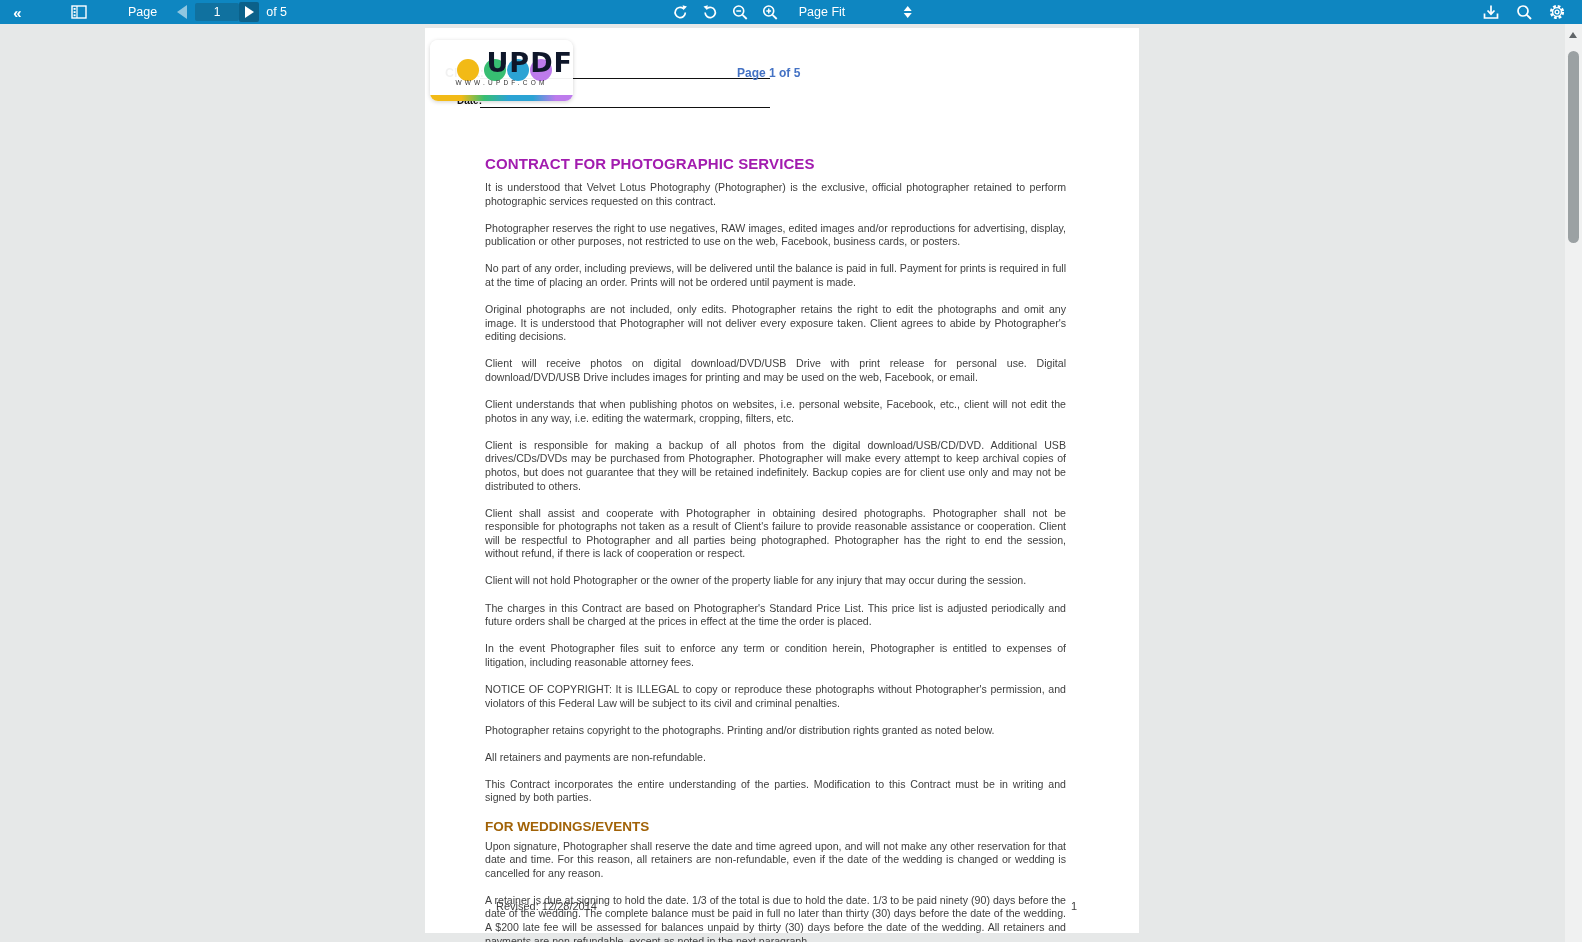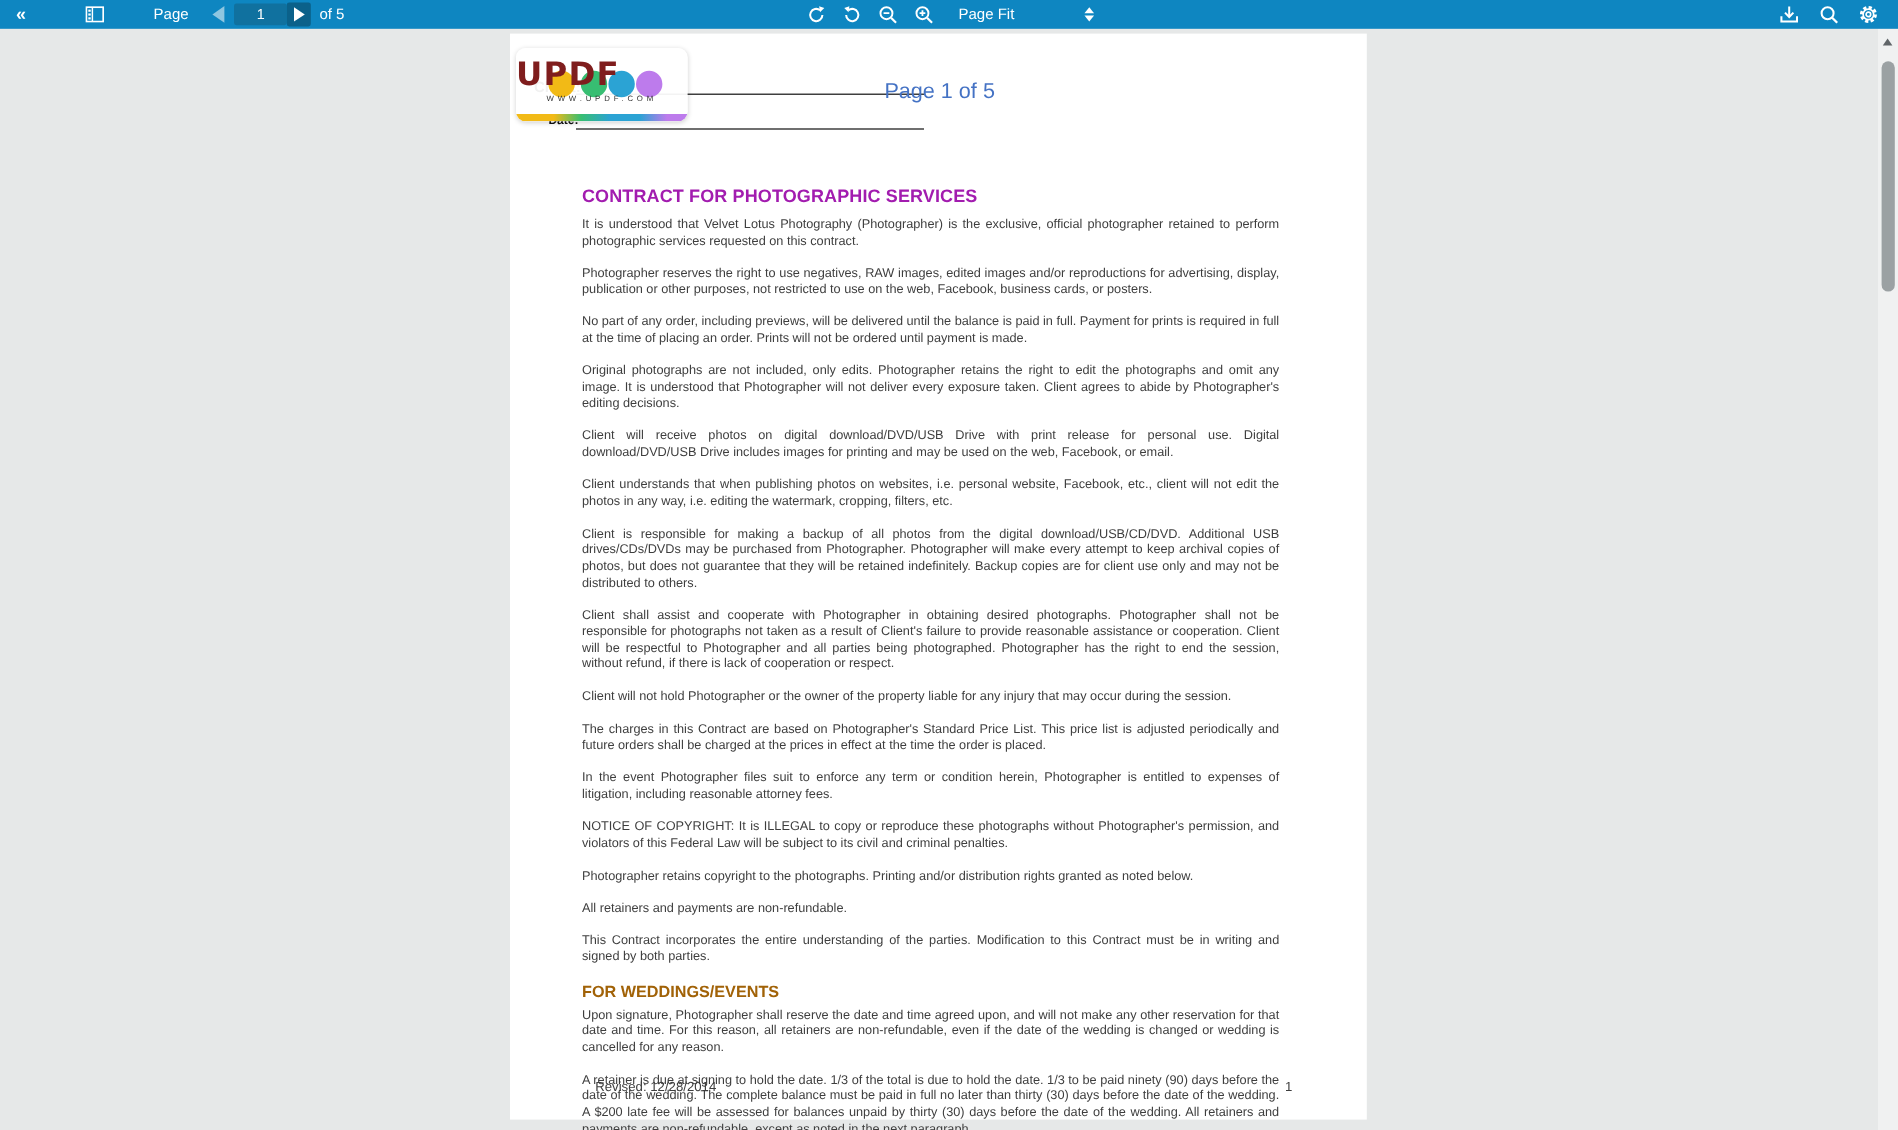--- a/index.html
+++ b/index.html
@@ -33,27 +33,27 @@
   .page { position:absolute; left:425px; top:4px; width:714px; height:905px; background:#fff; }
 
   
   .scrollbar { position:absolute; right:0; top:24px; width:17px; height:918px; background:#F0F1F1; }
   .scroll-up { position:absolute; top:8px; left:4px; width:0; height:0; border-left:4.5px solid transparent; border-right:4.5px solid transparent; border-bottom:6px solid #606568; cursor:pointer; }
   .scroll-thumb { position:absolute; top:27px; left:3px; width:11px; height:192px; background:#9BA1A3; border-radius:5.5px; cursor:pointer; }
 
   
   .client-label { position:absolute; left:20px; top:38px; font-weight:bold; font-size:12.5px; color:#111; }
   .client-line { position:absolute; left:55px; top:50px; width:290px; height:0; border-bottom:1.6px solid #111; }
-  .page-of { position:absolute; left:312px; top:38px; font-size:18px; color:#4472C4; }
+  .page-of { position:absolute; left:312px; top:38px; font-size:12px; color:#4472C4;font-weight:bold; }
   .date-label { position:absolute; left:32px; top:67px; font-weight:bold; font-size:10px; color:#111; }
   .date-line { position:absolute; left:55px; top:79px; width:290px; height:0; border-bottom:1.6px solid #111; }
 
   
   .logo-card { position:absolute; left:5px; top:12px; width:143px; height:61px; background:rgba(255,255,255,0.94); border-radius:8px; box-shadow:0 1px 4px rgba(0,0,0,0.18); overflow:hidden; }
-  .logo-letters { position:absolute; left:0; right:0; top:7px; text-align:left; font-weight:bold; font-size:27px; letter-spacing:1px; color:#7f1d1d; z-index:3; font-family:"DejaVu Sans",sans-serif; }
+  .logo-letters { position:absolute; left:0; right:0; top:7px; text-align:right; font-weight:bold; font-size:27px; letter-spacing:1px; color:#0f172a; z-index:3; font-family:"DejaVu Sans",sans-serif; }
   .logo-dot { position:absolute; width:22px; height:22px; border-radius:50%; top:19px; z-index:2; }
   .dot-u { left:27px; background:#F2BA16; }
   .dot-p { left:54px; background:#37BE72; }
   .dot-d { left:77px; background:#2BA3D4; }
   .dot-f { left:100px; background:#BD7BEC; }
   .logo-url { position:absolute; left:0; right:0; top:39px; text-align:center; font-size:6.5px; letter-spacing:3.2px; color:#333; z-index:3; }
   .logo-bar { position:absolute; left:0; right:0; bottom:0; height:6px; background:linear-gradient(90deg,#F2BA16 0%,#F2BA16 22%,#37BE72 38%,#2BA3D4 55%,#2BA3D4 72%,#BD7BEC 88%,#BD7BEC 100%); z-index:3; }
 
   
   .doc-body { position:absolute; left:60px; top:127px; width:581px; }

